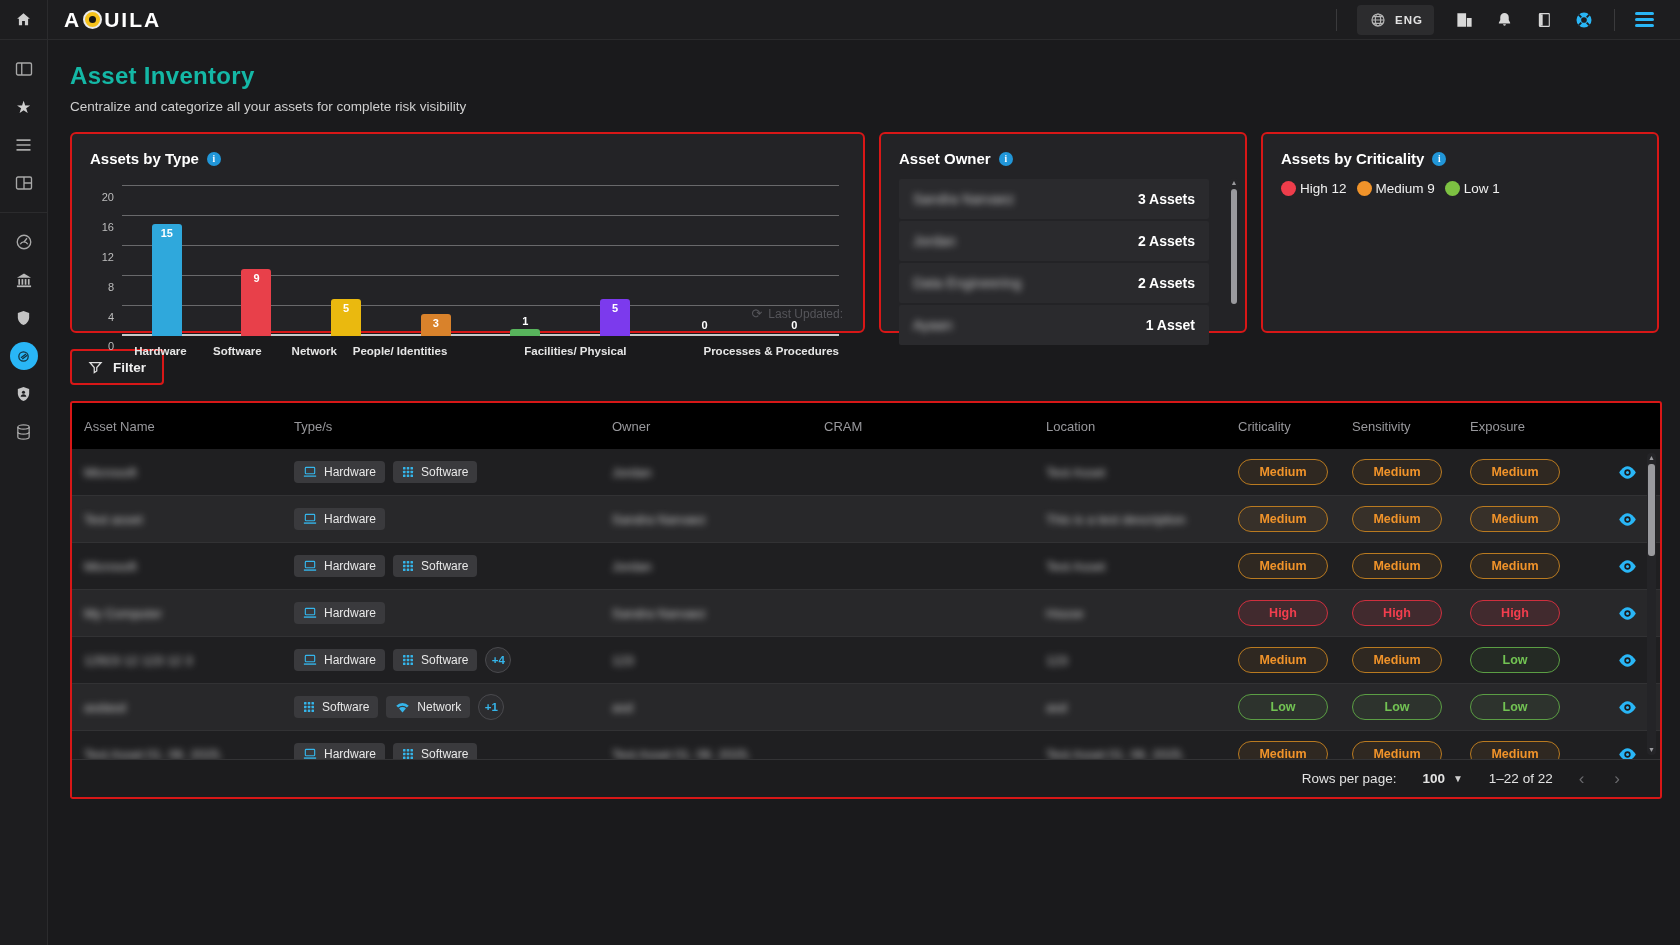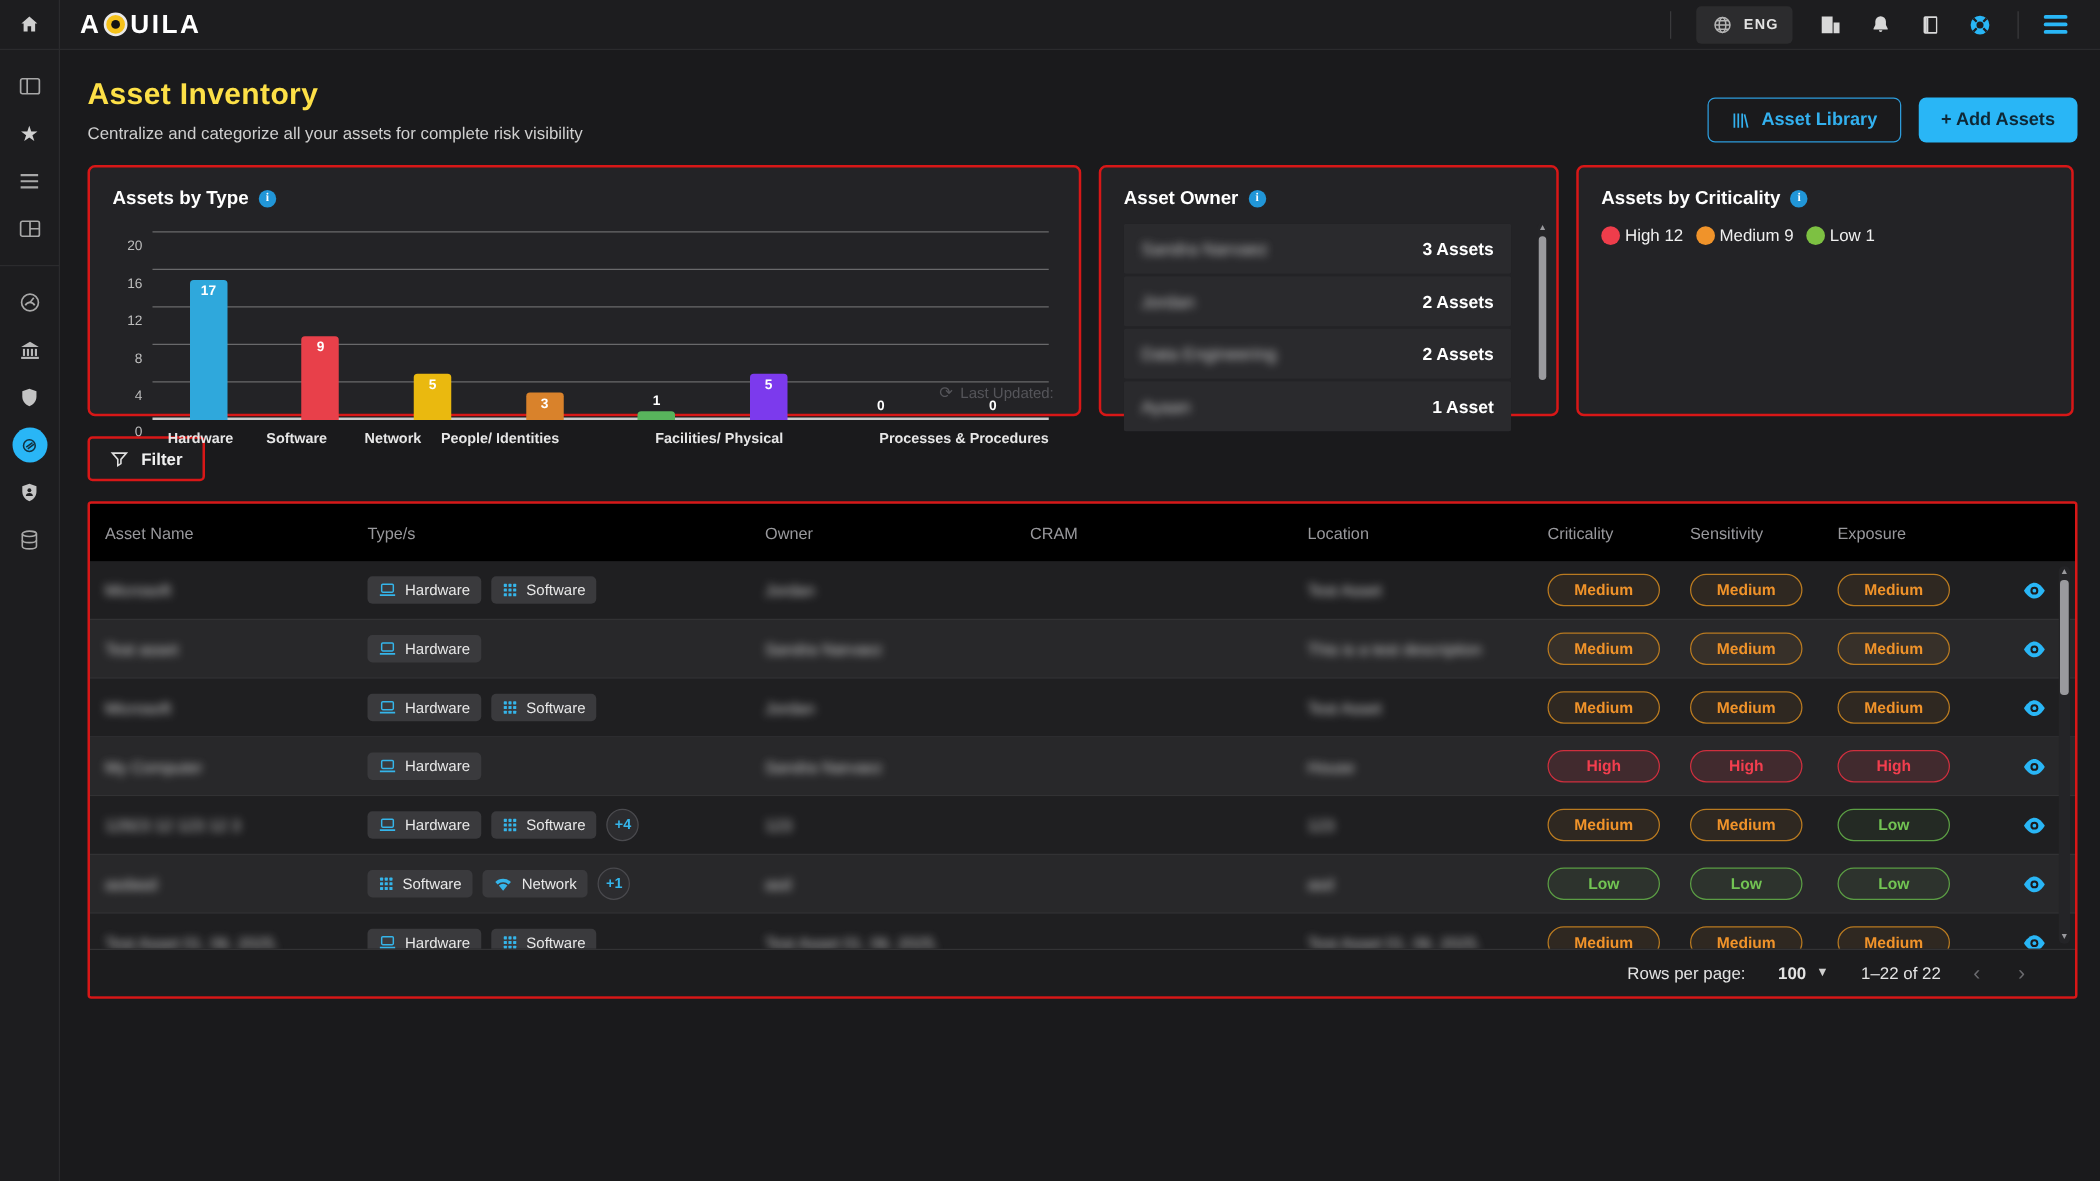--- a/index.html
+++ b/index.html
@@ -31,21 +31,21 @@
   .sb-group { width:48px; display:flex; flex-direction:column; align-items:center; padding:10px 0;
     border-bottom:1px solid #2b2b2d; }
   .sb-item { width:48px; height:38px; display:flex; align-items:center; justify-content:center; cursor:pointer; }
   .sb-active { width:28px; height:28px; border-radius:50%; background:#29b6f6;
     display:flex; align-items:center; justify-content:center; }
 
   
   .main { position:absolute; left:48px; top:40px; right:0; bottom:0; background:#1a1a1c;
     padding:22px 18px 0 22px; }
   .page-head { display:flex; align-items:flex-end; justify-content:space-between; }
-  .page-title { font-size:24px; font-weight:bold; color:#fde047; letter-spacing:.3px; }
+  .page-title { font-size:24px; font-weight:bold; color:#14b8a6; letter-spacing:.3px; }
   .page-sub { font-size:13.5px; color:#cfcfcf; margin-top:9px; }
   .head-btns { display:flex; gap:14px; align-items:center; }
   .btn-outline { display:flex; align-items:center; gap:9px; border:1px solid #2d9cdb; color:#33b1ef;
     background:transparent; border-radius:6px; padding:9px 18px; font-size:14.5px; font-weight:bold; cursor:pointer; }
   .btn-solid { display:flex; align-items:center; gap:8px; background:#29b6f6; color:#0e2836;
     border:none; border-radius:6px; padding:10px 18px; font-size:14.5px; font-weight:bold; cursor:pointer; }
 
   .red { border:2px solid #d81717 !important; }
 
   
@@ -285,33 +285,20 @@
   </div>
 </div>
 
 <div class="main">
 
   <div class="page-head">
     <div>
       <div class="page-title">Asset Inventory</div>
       <div class="page-sub">Centralize and categorize all your assets for complete risk visibility</div>
     </div>
-    <div class="head-btns">
-      <button class="btn-outline">
-        <span>
-          <svg width="15" height="15" viewBox="0 0 24 24" stroke="#33b1ef" stroke-width="2.2" fill="none">
-              <path d="M4 3v18M9 3v18M14 3v18M17 4l4 17"></path>
-            </svg>
-        </span>
-        <span>Asset Library</span>
-      </button>
-      <button class="btn-solid">
-        <span>+ Add Assets</span>
-      </button>
-    </div>
   </div>
 
   <div class="cards">
 
     <div class="card red">
       <div class="card-title-row">
         <span class="card-title">Assets by Type</span>
         <span class="info-dot">i</span>
       </div>
       <div class="chart-wrap">
@@ -330,21 +317,21 @@
             </div>
             <div class="gridline" style="bottom: 80%;">
               <span class="ytick">16</span>
             </div>
             <div class="gridline" style="bottom: 100%;">
               <span class="ytick">20</span>
             </div>
             <div class="slots">
               <div class="slot">
                 <div class="bar" style="height: 112.5px; background: rgb(47, 168, 220);"></div>
-                <span class="bar-val" style="bottom: 97.5px;">17</span>
+                <span class="bar-val" style="bottom: 97.5px;">15</span>
               </div>
               <div class="slot">
                 <div class="bar" style="height: 67.5px; background: rgb(232, 64, 74);"></div>
                 <span class="bar-val" style="bottom: 52.5px;">9</span>
               </div>
               <div class="slot">
                 <div class="bar" style="height: 37.5px; background: rgb(234, 185, 15);"></div>
                 <span class="bar-val" style="bottom: 22.5px;">5</span>
               </div>
               <div class="slot">

